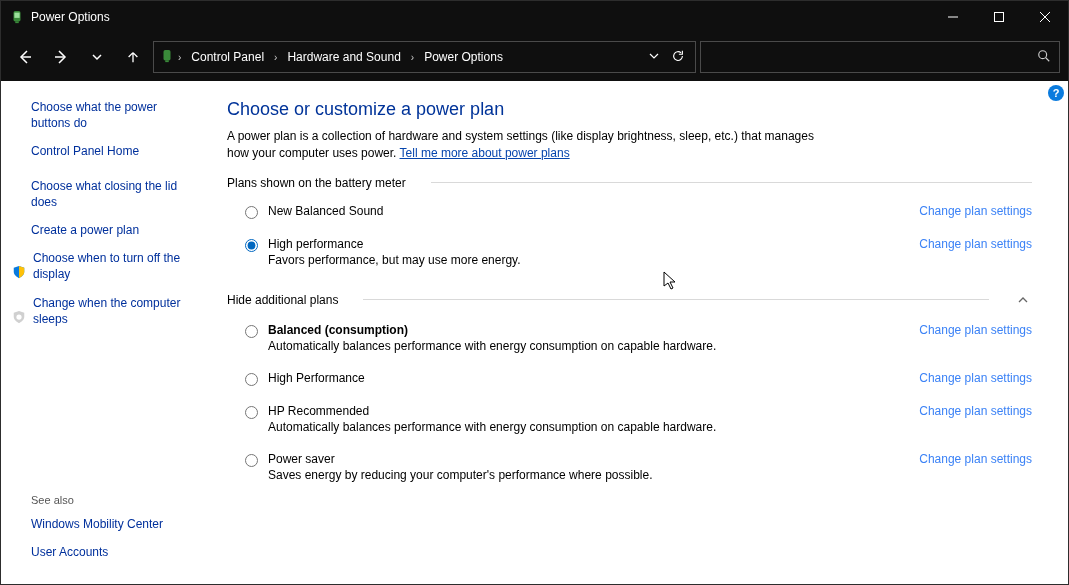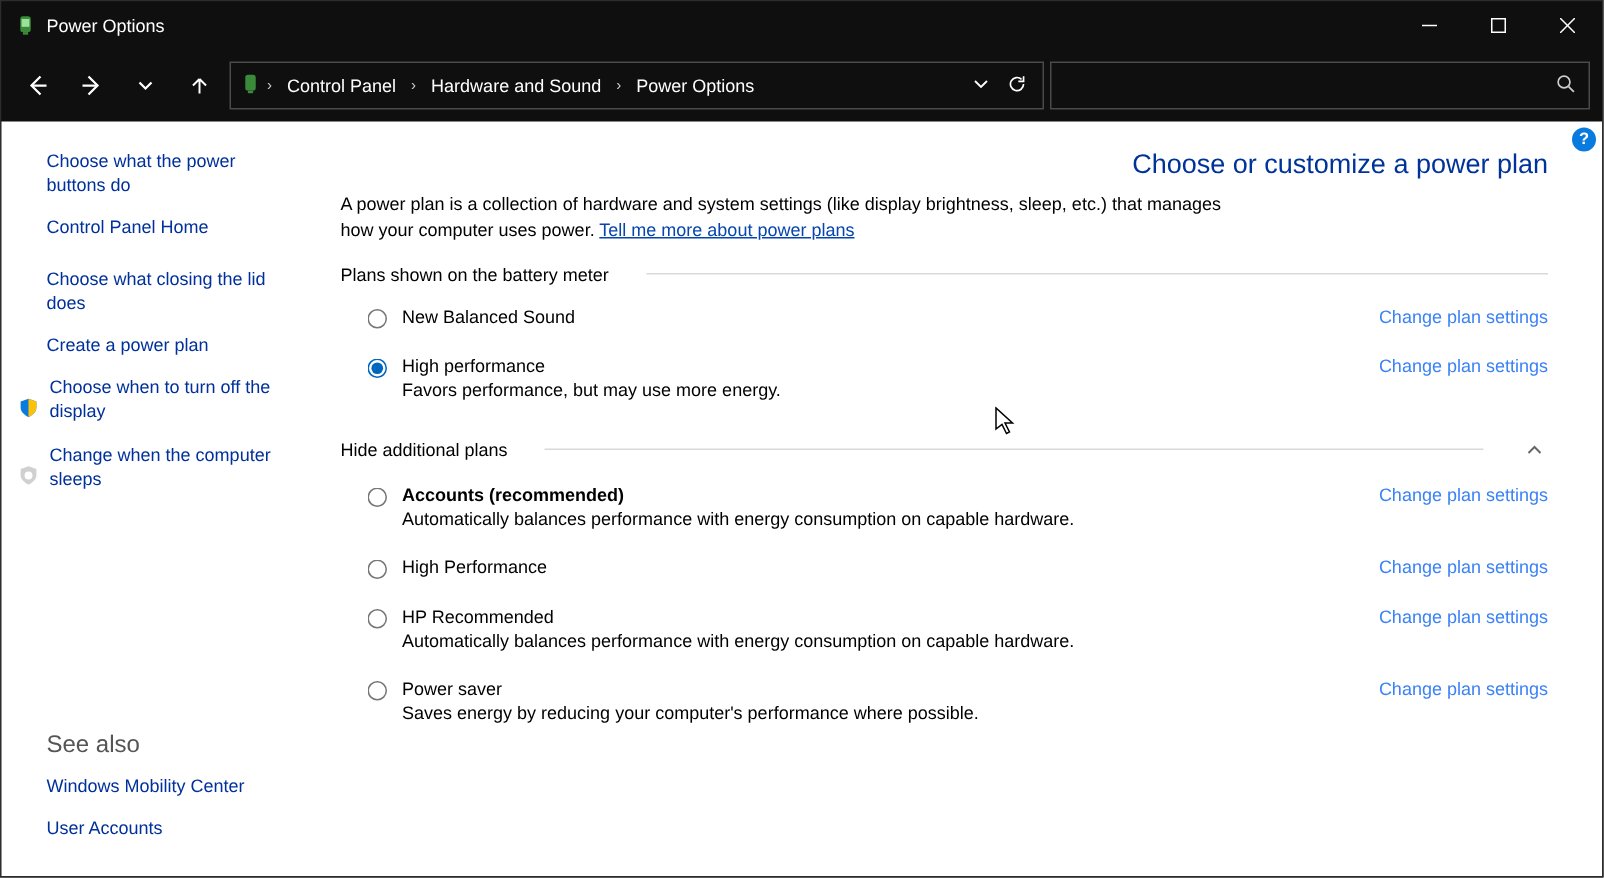--- a/index.html
+++ b/index.html
@@ -94,34 +94,33 @@
     text-decoration: none;
     display:block;
     margin-bottom: 12px;
     line-height: 1.35;
     cursor:pointer;
   }
   .sidebar .home { color:#00309c; margin-bottom:18px;}
   .sidebar .icon-row { display:flex; gap:6px; align-items:center; margin-left:-20px; padding-left:0;}
   .sidebar .icon-row .ico { width:16px; display:flex; justify-content:center; flex-shrink:0;}
   .sidebar-bottom { position:absolute; bottom:12px; left:30px; width:170px;}
-  .sidebar-bottom .heading { color:#555; font-size:16px; margin-bottom:10px;}
+  .sidebar-bottom .heading { color:#555; font-size:11px; margin-bottom:10px;}
   .main {
     flex:1;
     padding: 18px 36px 18px 16px;
     font-size: 12px;
     color:#000;
     position:relative;
   }
   .main h1 {
     color: #003399;
     font-weight: 400;
     font-size: 18px;
     margin-bottom: 8px;
-    text-align: right;
   }
   .desc { color:#000; line-height:1.4; margin-bottom:14px; max-width:600px;}
   .desc a { color:#0645ad; text-decoration: underline; cursor:pointer;}
   .group-label {
     color:#000;
     font-size:12px;
     display:flex;
     align-items:center;
     gap:25px;
     margin-bottom:10px;
@@ -326,21 +325,21 @@
         <span class="expand-chev">
           <svg width="12" height="12" viewBox="0 0 12 12">
               <path d="M2 8 L6 4 L10 8" fill="none" stroke="#666" stroke-width="1.3"></path>
             </svg>
         </span>
       </div>
 
       <div class="plan-row">
         <input type="radio" name="hidden" class="radio" style="">
         <div class="plan-col">
-          <div class="plan-name bold">Accounts (recommended)</div>
+          <div class="plan-name bold">Balanced (consumption)</div>
           <div class="plan-sub">Automatically balances performance with energy consumption on capable hardware.</div>
         </div>
         <span class="plan-link">Change plan settings</span>
       </div>
       <div class="spacer"></div>
 
       <div class="plan-row">
         <input type="radio" name="hidden" class="radio" style="">
         <div class="plan-col">
           <div class="plan-name">High Performance</div>

